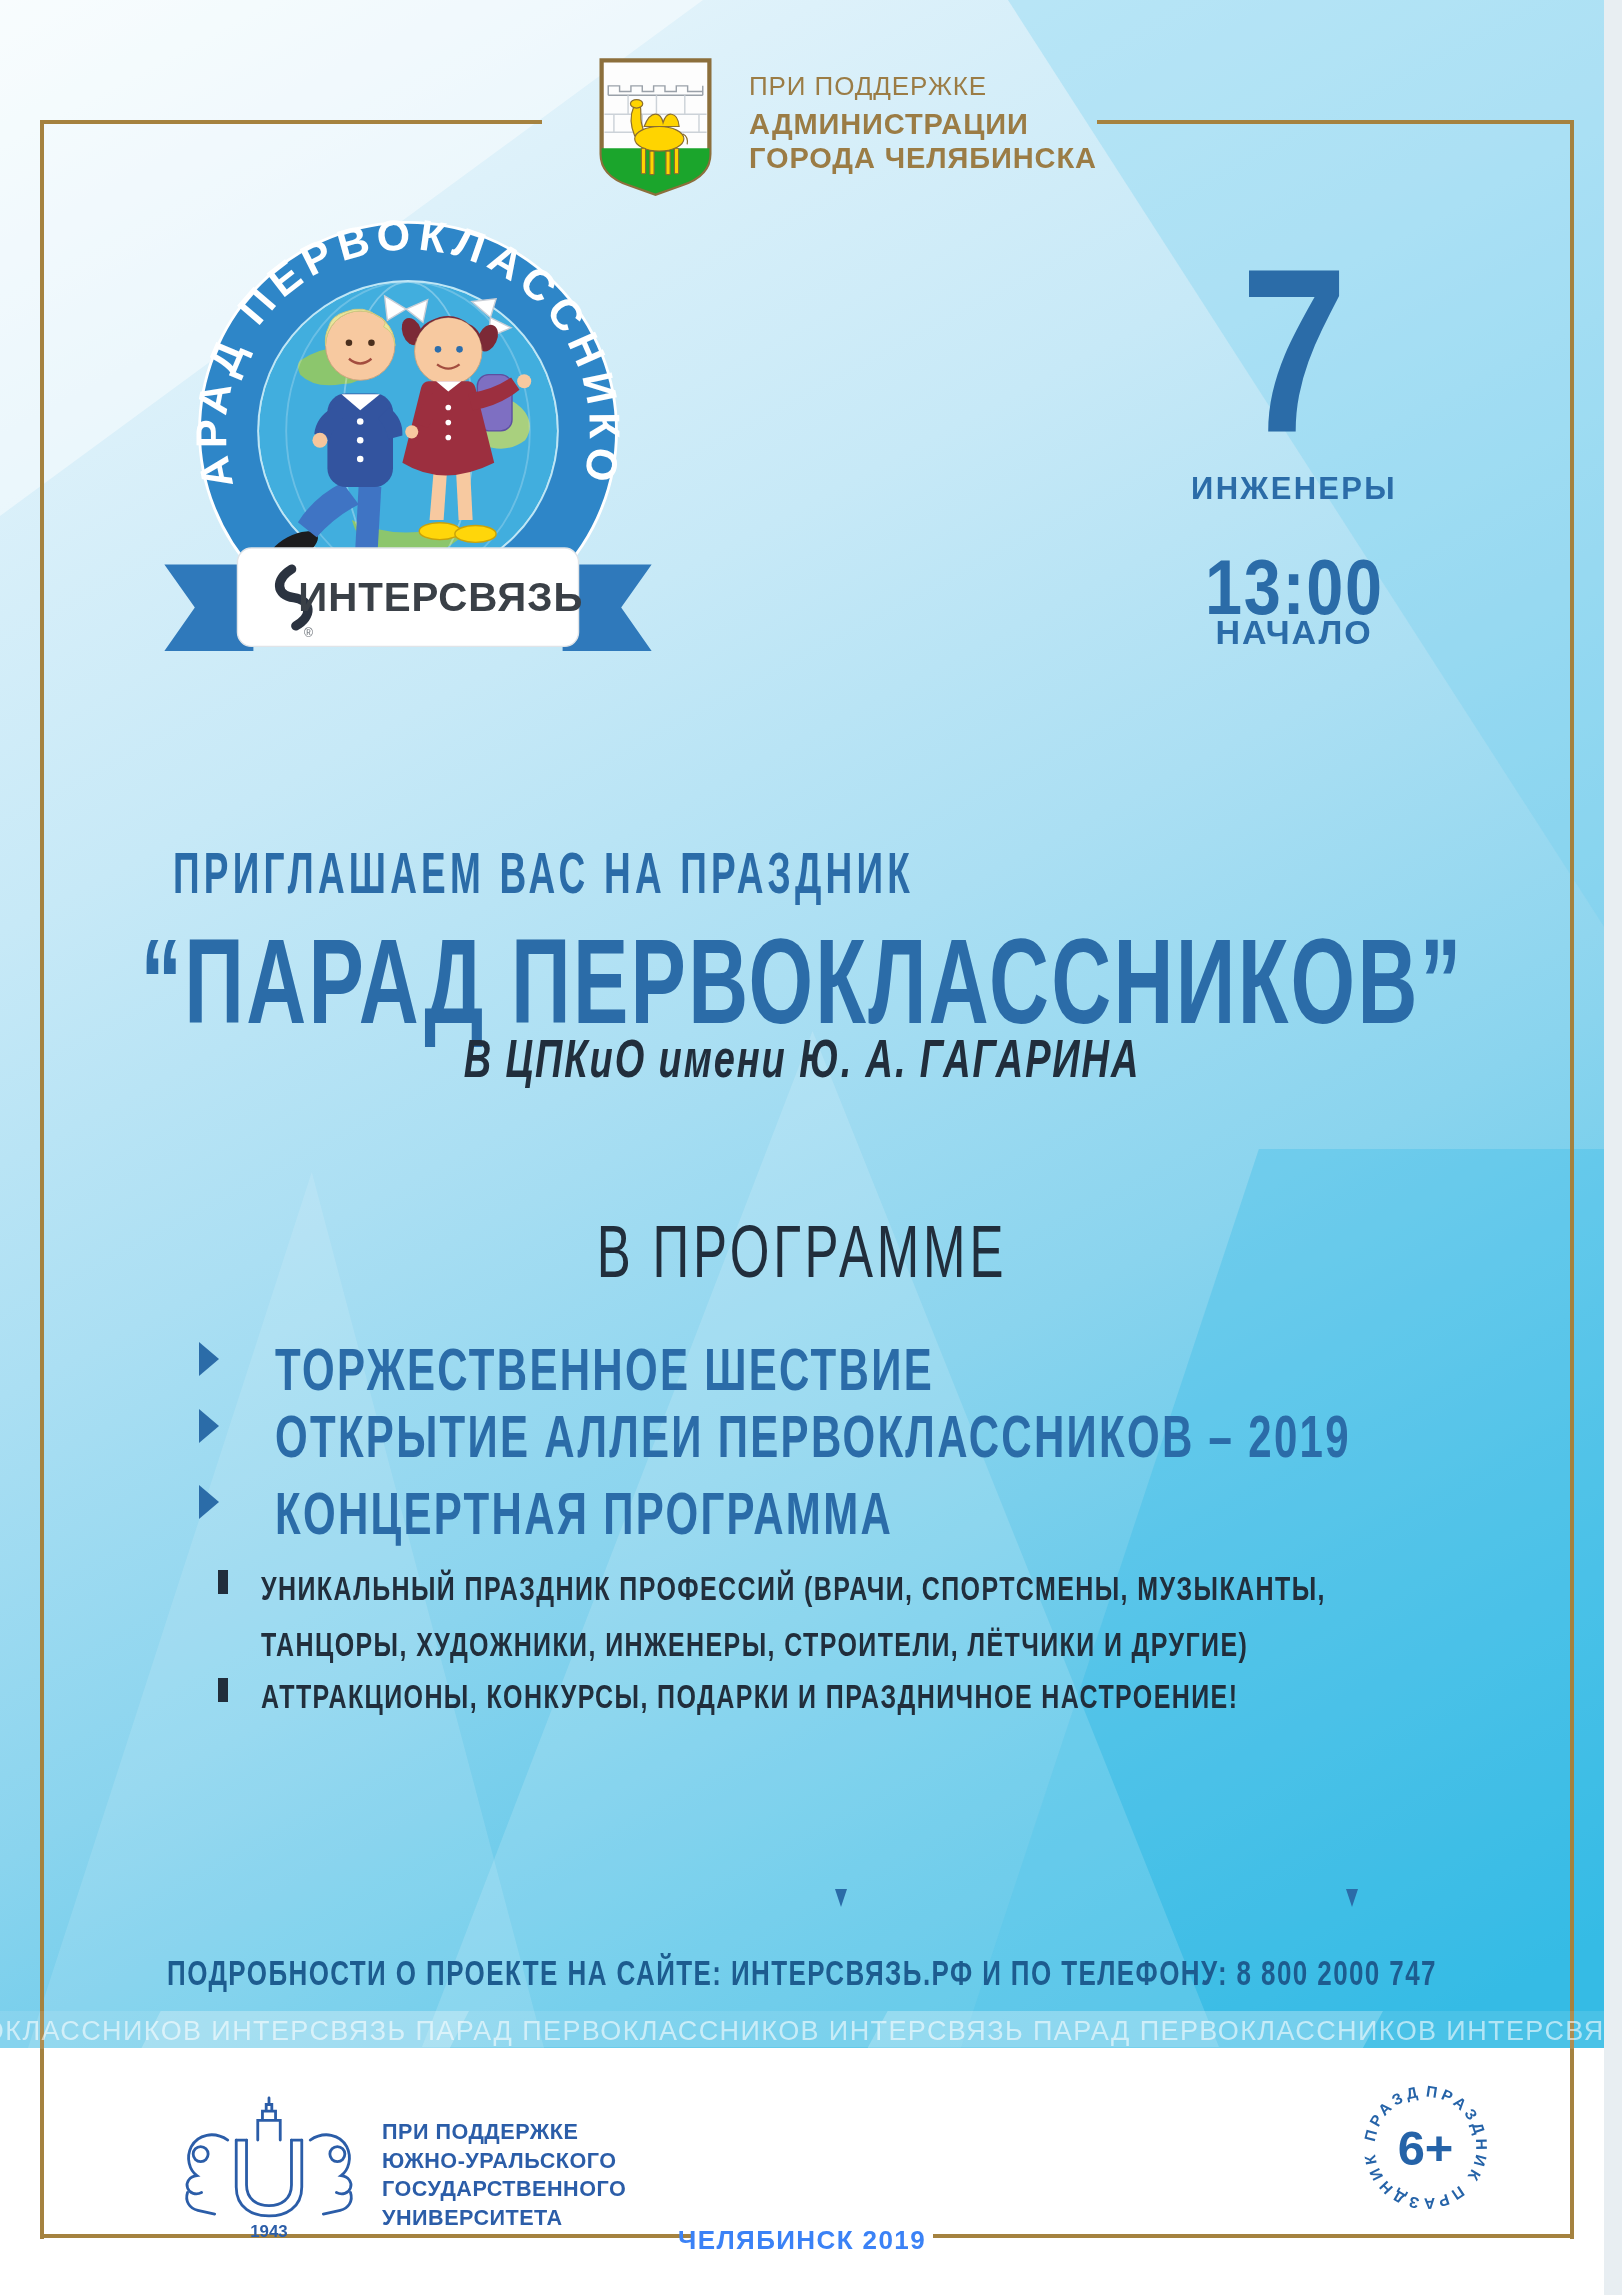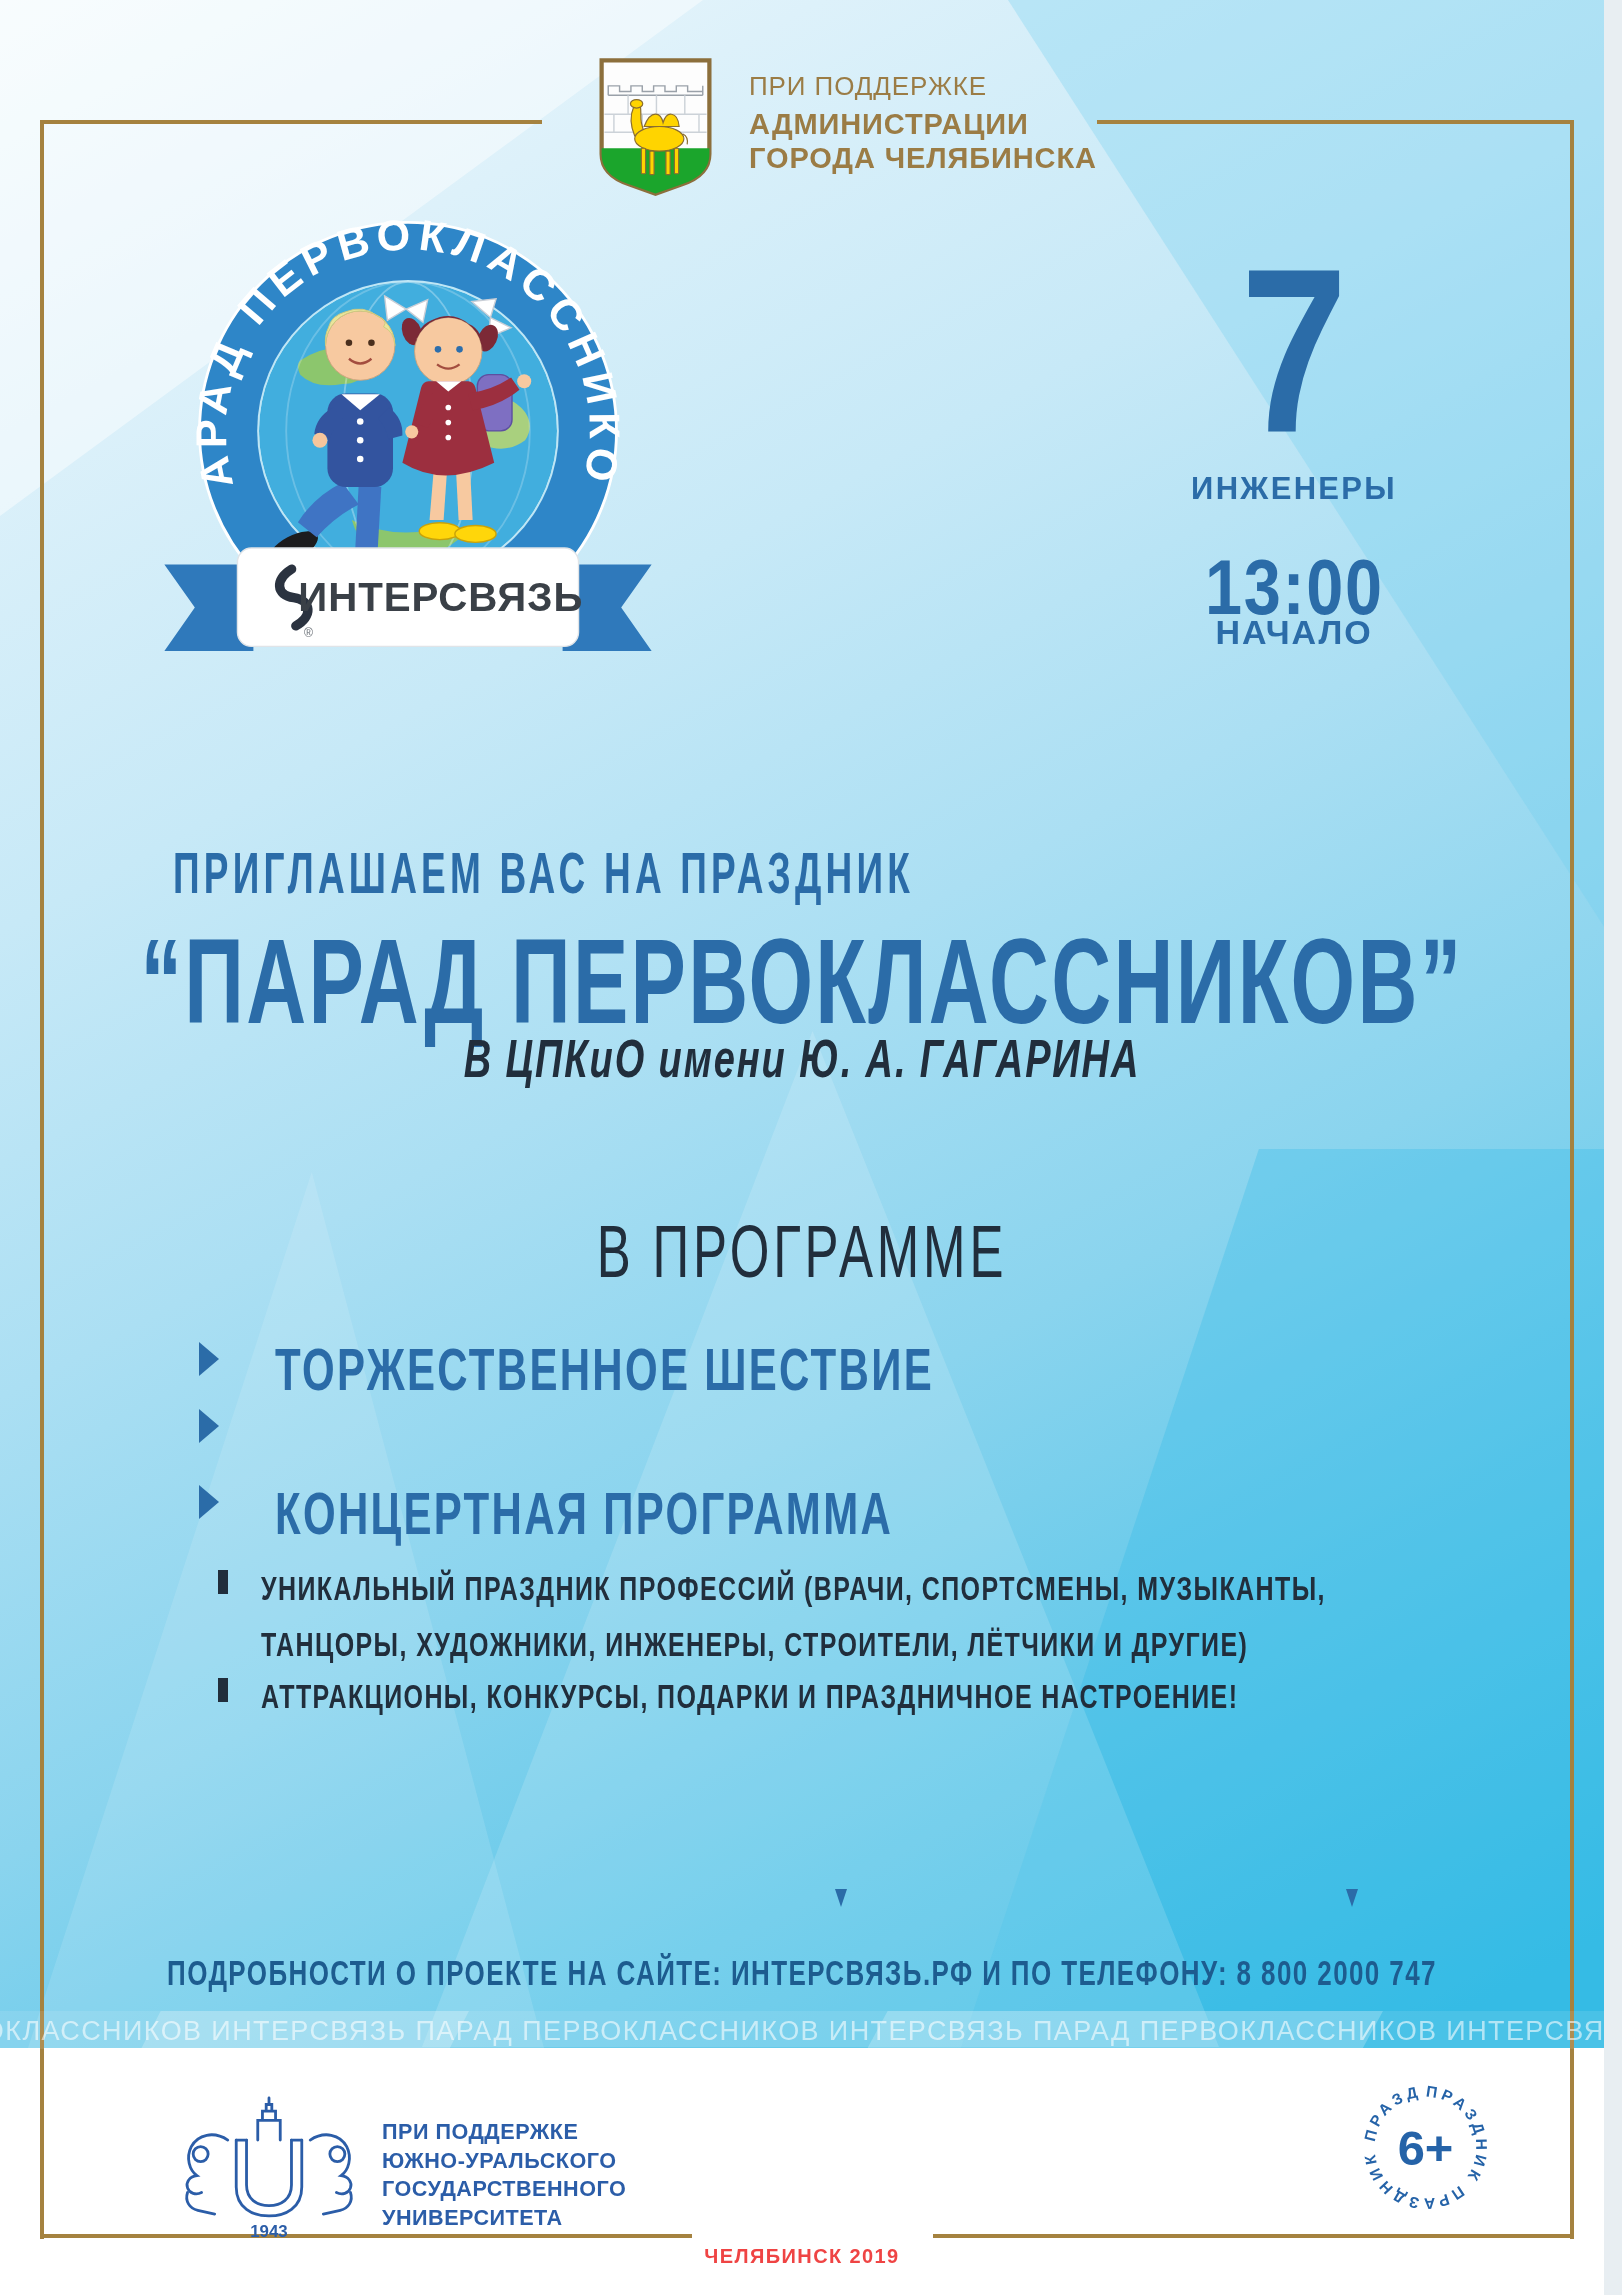--- a/index.html
+++ b/index.html
@@ -54,21 +54,21 @@
 
   .details{top:1921px;font-size:26px;font-weight:700;letter-spacing:1.4px;color:#1d5c8f;white-space:nowrap;margin-top:32px;}
   .tri-down{width:0;height:0;border-left:6.6px solid transparent;border-right:6.6px solid transparent;border-top:18px solid #2b6ca8;}
 
   .strip{left:0;top:2011px;width:1623px;height:38px;background:rgba(255,255,255,.10);overflow:hidden;}
   .strip .trz{position:absolute;top:0;height:38px;background:rgba(255,255,255,.22);}
   .strip-text{position:absolute;left:-202px;top:4.7px;font-size:27px;letter-spacing:1.4px;
      color:rgba(255,255,255,.58);white-space:nowrap;font-weight:400;}
 
   .univ-text{left:382px;top:2118px;font-size:21.6px;font-weight:700;color:#2b5da8;line-height:1.32;letter-spacing:0.5px;}
-  .city-year{top:2225px;font-size:20px;font-weight:700;letter-spacing:1.4px;color:#ef4444;margin-top:20px;}
+  .city-year{top:2225px;font-size:26px;font-weight:700;letter-spacing:1.4px;color:#3b82f6;}
 </style>
 </head>
 <body>
 
 <div class="poster">
 
   <div class="abs bg-main"></div>
   <div class="abs wedge wedge-d"></div>
   <div class="abs wedge wedge-c"></div>
   <div class="abs wedge wedge-e"></div>
@@ -200,20 +200,21 @@
   <div class="abs invite blue"><span class="cond" style="transform:scaleY(1.55);">ПРИГЛАШАЕМ ВАС НА ПРАЗДНИК</span></div>
   <div class="abs ctr title blue"><span class="condc" style="transform:scaleY(1.45);">“ПАРАД ПЕРВОКЛАССНИКОВ”</span></div>
   <div class="abs ctr location navy"><span class="condc" style="transform:scaleY(1.4);">В ЦПКиО имени Ю. А. ГАГАРИНА</span></div>
 
   <div class="abs ctr prog-head navy"><span class="condc" style="transform:scaleY(1.45);">В ПРОГРАММЕ</span></div>
 
   <div class="abs arrow" style="left:199px;top:1342px;"></div>
   <div class="abs prog-item blue" style="top:1337px;"><span class="cond" style="transform:scaleY(1.4);">ТОРЖЕСТВЕННОЕ ШЕСТВИЕ</span></div>
 
   <div class="abs arrow" style="left:199px;top:1409px;"></div>
+  <div class="abs prog-item blue" style="top:1404px;"><span class="cond" style="transform:scaleY(1.4);">ОТКРЫТИЕ АЛЛЕИ ПЕРВОКЛАССНИКОВ – 2019</span></div>
 
   <div class="abs arrow" style="left:199px;top:1485px;"></div>
   <div class="abs prog-item blue" style="top:1481px;"><span class="cond" style="transform:scaleY(1.4);">КОНЦЕРТНАЯ ПРОГРАММА</span></div>
 
   <div class="abs sq" style="left:218px;top:1570px;"></div>
   <div class="abs extra navy" style="top:1561px;"><span class="cond" style="transform:scaleY(1.35);">УНИКАЛЬНЫЙ ПРАЗДНИК ПРОФЕССИЙ (ВРАЧИ, СПОРТСМЕНЫ, МУЗЫКАНТЫ, ТАНЦОРЫ, ХУДОЖНИКИ, ИНЖЕНЕРЫ, СТРОИТЕЛИ, ЛЁТЧИКИ И ДРУГИЕ)</span></div>
 
   <div class="abs sq" style="left:218px;top:1678px;"></div>
   <div class="abs extra navy" style="top:1669px;"><span class="cond" style="transform:scaleY(1.35);">АТТРАКЦИОНЫ, КОНКУРСЫ, ПОДАРКИ И ПРАЗДНИЧНОЕ НАСТРОЕНИЕ!</span></div>
 

